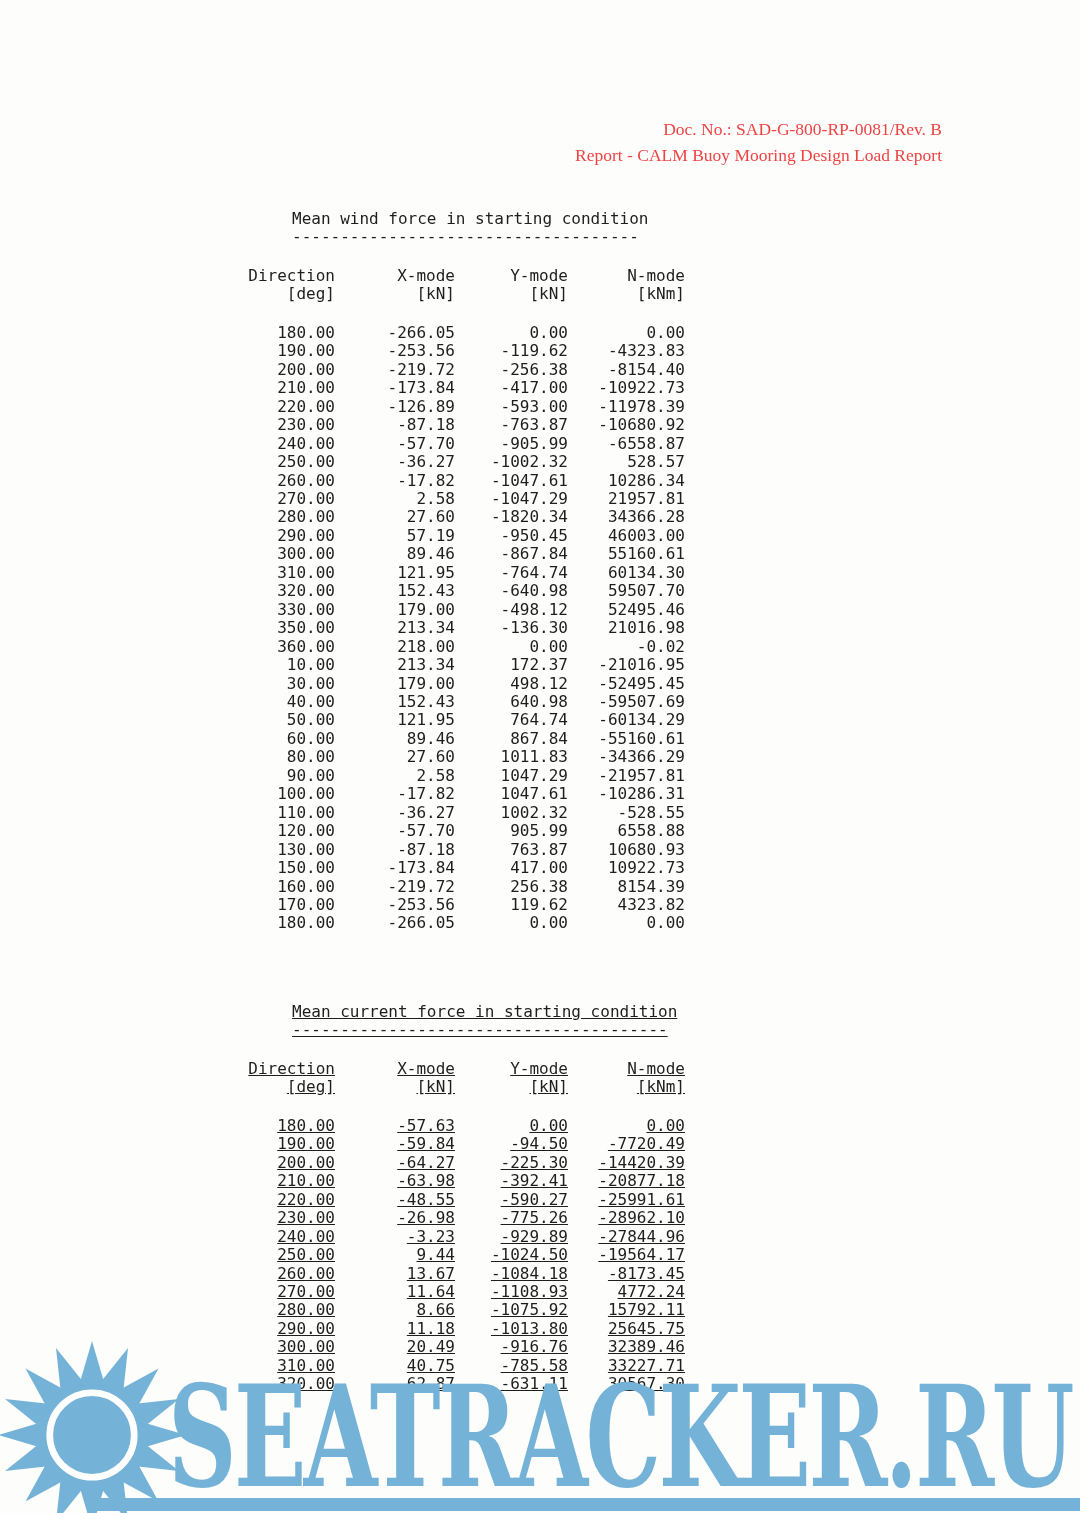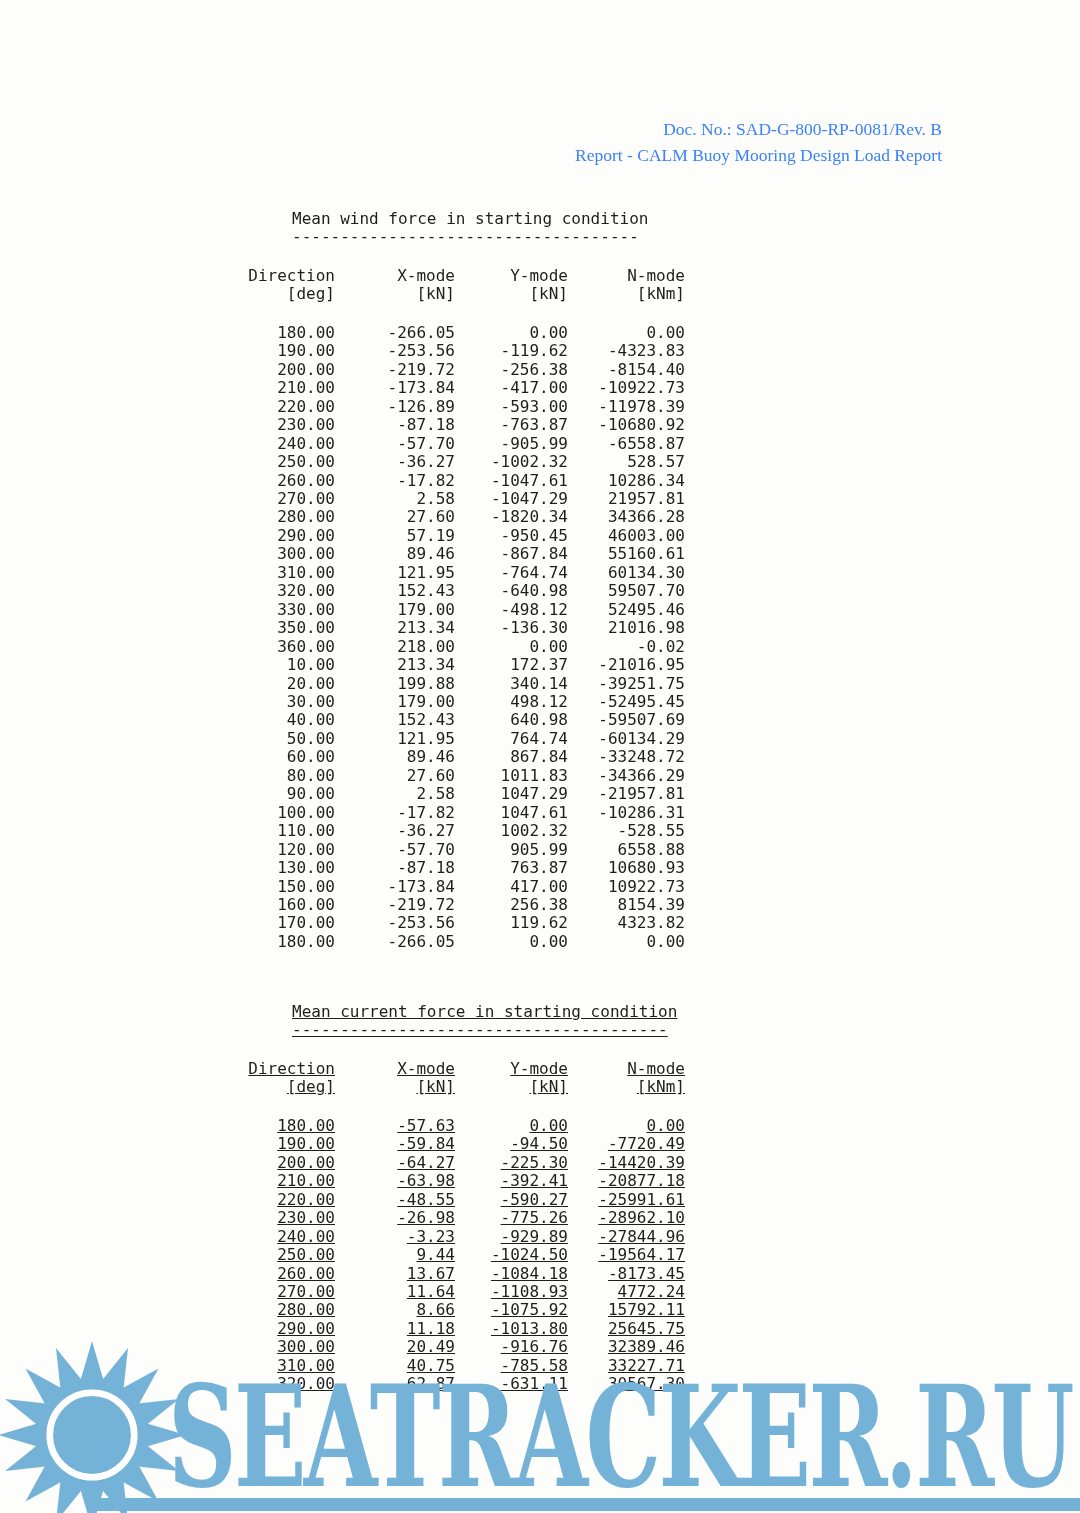--- a/index.html
+++ b/index.html
@@ -12,21 +12,21 @@
     color:#1e1e1e;
   }
   .doc-header {
     position:absolute;
     top:116px;
     right:138px;
     text-align:right;
     font-family:"Liberation Serif", serif;
     font-size:17.5px;
     line-height:26px;
-    color:#3b82f6;
+    color:#ef4444;
   }
   .tblock {
     position:absolute;
     left:245px;
     font-size:16px;
   }
   #table-block-0 { top:197px;margin-top:12px; }
   #table-block-1 { top:1002px;text-decoration:underline; }
   .ttitle {
     margin-left:47px;
@@ -236,26 +236,20 @@
           <td>0.00</td>
           <td>-0.02</td>
         </tr>
         <tr>
           <td>10.00</td>
           <td>213.34</td>
           <td>172.37</td>
           <td>-21016.95</td>
         </tr>
         <tr>
-          <td>20.00</td>
-          <td>199.88</td>
-          <td>340.14</td>
-          <td>-39251.75</td>
-        </tr>
-        <tr>
           <td>30.00</td>
           <td>179.00</td>
           <td>498.12</td>
           <td>-52495.45</td>
         </tr>
         <tr>
           <td>40.00</td>
           <td>152.43</td>
           <td>640.98</td>
           <td>-59507.69</td>
@@ -263,21 +257,21 @@
         <tr>
           <td>50.00</td>
           <td>121.95</td>
           <td>764.74</td>
           <td>-60134.29</td>
         </tr>
         <tr>
           <td>60.00</td>
           <td>89.46</td>
           <td>867.84</td>
-          <td>-33248.72</td>
+          <td>-55160.61</td>
         </tr>
         <tr>
           <td>80.00</td>
           <td>27.60</td>
           <td>1011.83</td>
           <td>-34366.29</td>
         </tr>
         <tr>
           <td>90.00</td>
           <td>2.58</td>

